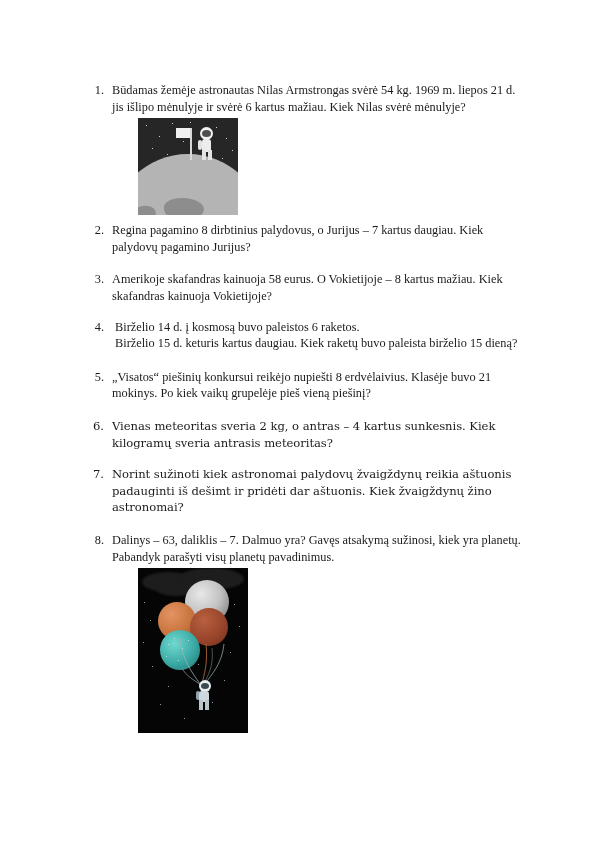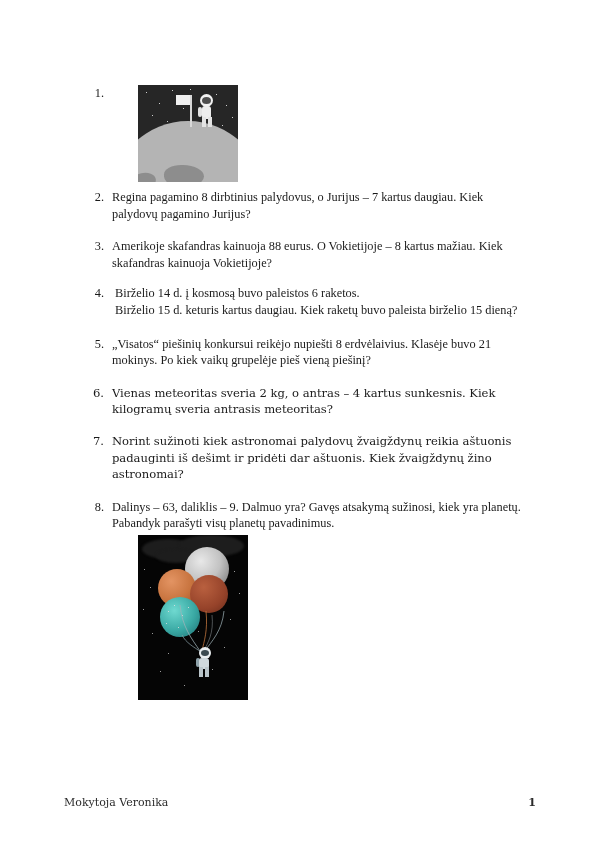--- a/index.html
+++ b/index.html
@@ -249,20 +249,21 @@
 <body>
 
 <div class="page">
 
   <div class="content">
 
     <ol class="qlist">
 
       <li class="qitem i1">
         <span class="num">1.</span>
+        <span class="qtext">Būdamas žemėje astronautas Nilas Armstrongas svėrė 54 kg. 1969 m. liepos 21 d. jis išlipo mėnulyje ir svėrė 6 kartus mažiau. Kiek Nilas svėrė mėnulyje?</span>
         <div class="figure-wrap">
           <div class="fig-moon">
             <div class="sky"></div>
             <div class="star" style="left:8px;  top:7px;"></div>
             <div class="star" style="left:21px; top:18px;"></div>
             <div class="star" style="left:34px; top:5px;"></div>
             <div class="star" style="left:45px; top:23px;"></div>
             <div class="star" style="left:52px; top:4px;"></div>
             <div class="star" style="left:66px; top:30px;"></div>
             <div class="star" style="left:78px; top:9px;"></div>
@@ -290,21 +291,21 @@
         </div>
       </li>
 
       <li class="qitem i2">
         <span class="num">2.</span>
         <span class="qtext">Regina pagamino 8 dirbtinius palydovus, o Jurijus – 7 kartus daugiau. Kiek palydovų pagamino Jurijus?</span>
       </li>
 
       <li class="qitem i3">
         <span class="num">3.</span>
-        <span class="qtext">Amerikoje skafandras kainuoja 88 eurus. O Vokietijoje – 8 kartus mažiau. Kiek skafandras kainuoja Vokietijoje?</span>
+        <span class="qtext">Amerikoje skafandras kainuoja 58 eurus. O Vokietijoje – 8 kartus mažiau. Kiek skafandras kainuoja Vokietijoje?</span>
       </li>
 
       <li class="qitem i4">
         <span class="num">4.</span>
         <span class="qtext"> Birželio 14 d. į kosmosą buvo paleistos 6 raketos.
  Birželio 15 d. keturis kartus daugiau. Kiek raketų buvo paleista birželio 15 dieną?</span>
       </li>
 
       <li class="qitem i5">
         <span class="num">5.</span>
@@ -316,21 +317,21 @@
         <span class="qtext">Vienas meteoritas sveria 2 kg, o antras – 4 kartus sunkesnis. Kiek kilogramų sveria antrasis meteoritas?</span>
       </li>
 
       <li class="qitem i7 alt-face">
         <span class="num">7.</span>
         <span class="qtext">Norint sužinoti kiek astronomai palydovų žvaigždynų reikia aštuonis padauginti iš dešimt ir pridėti dar aštuonis. Kiek žvaigždynų žino astronomai?</span>
       </li>
 
       <li class="qitem i8">
         <span class="num">8.</span>
-        <span class="qtext">Dalinys – 63, daliklis – 9. Dalmuo yra? Gavęs atsakymą sužinosi, kiek yra planetų. Pabandyk parašyti visų planetų pavadinimus.</span>
+        <span class="qtext">Dalinys – 63, daliklis – 7. Dalmuo yra? Gavęs atsakymą sužinosi, kiek yra planetų. Pabandyk parašyti visų planetų pavadinimus.</span>
         <div class="figure-wrap">
           <div class="fig-balloons">
             <div class="cloud" style="left:4px;  top:4px;  width:52px; height:20px;"></div>
             <div class="cloud" style="left:40px; top:0px;  width:66px; height:22px;"></div>
             <div class="cloud" style="left:18px; top:14px; width:40px; height:14px;"></div>
 
             <div class="bstar" style="left:6px;  top:34px;"></div>
             <div class="bstar" style="left:12px; top:52px;"></div>
             <div class="bstar" style="left:5px;  top:74px;"></div>
             <div class="bstar" style="left:96px; top:36px;"></div>
@@ -372,18 +373,14 @@
               <div class="lg1"></div>
               <div class="lg2"></div>
             </div>
           </div>
         </div>
       </li>
 
     </ol>
   </div>
 
-  <div class="footer">
-    <span>Mokytoja Veronika</span>
-    <span class="pagenum">1</span>
-  </div>
 
 </div>
 
 </body></html>

